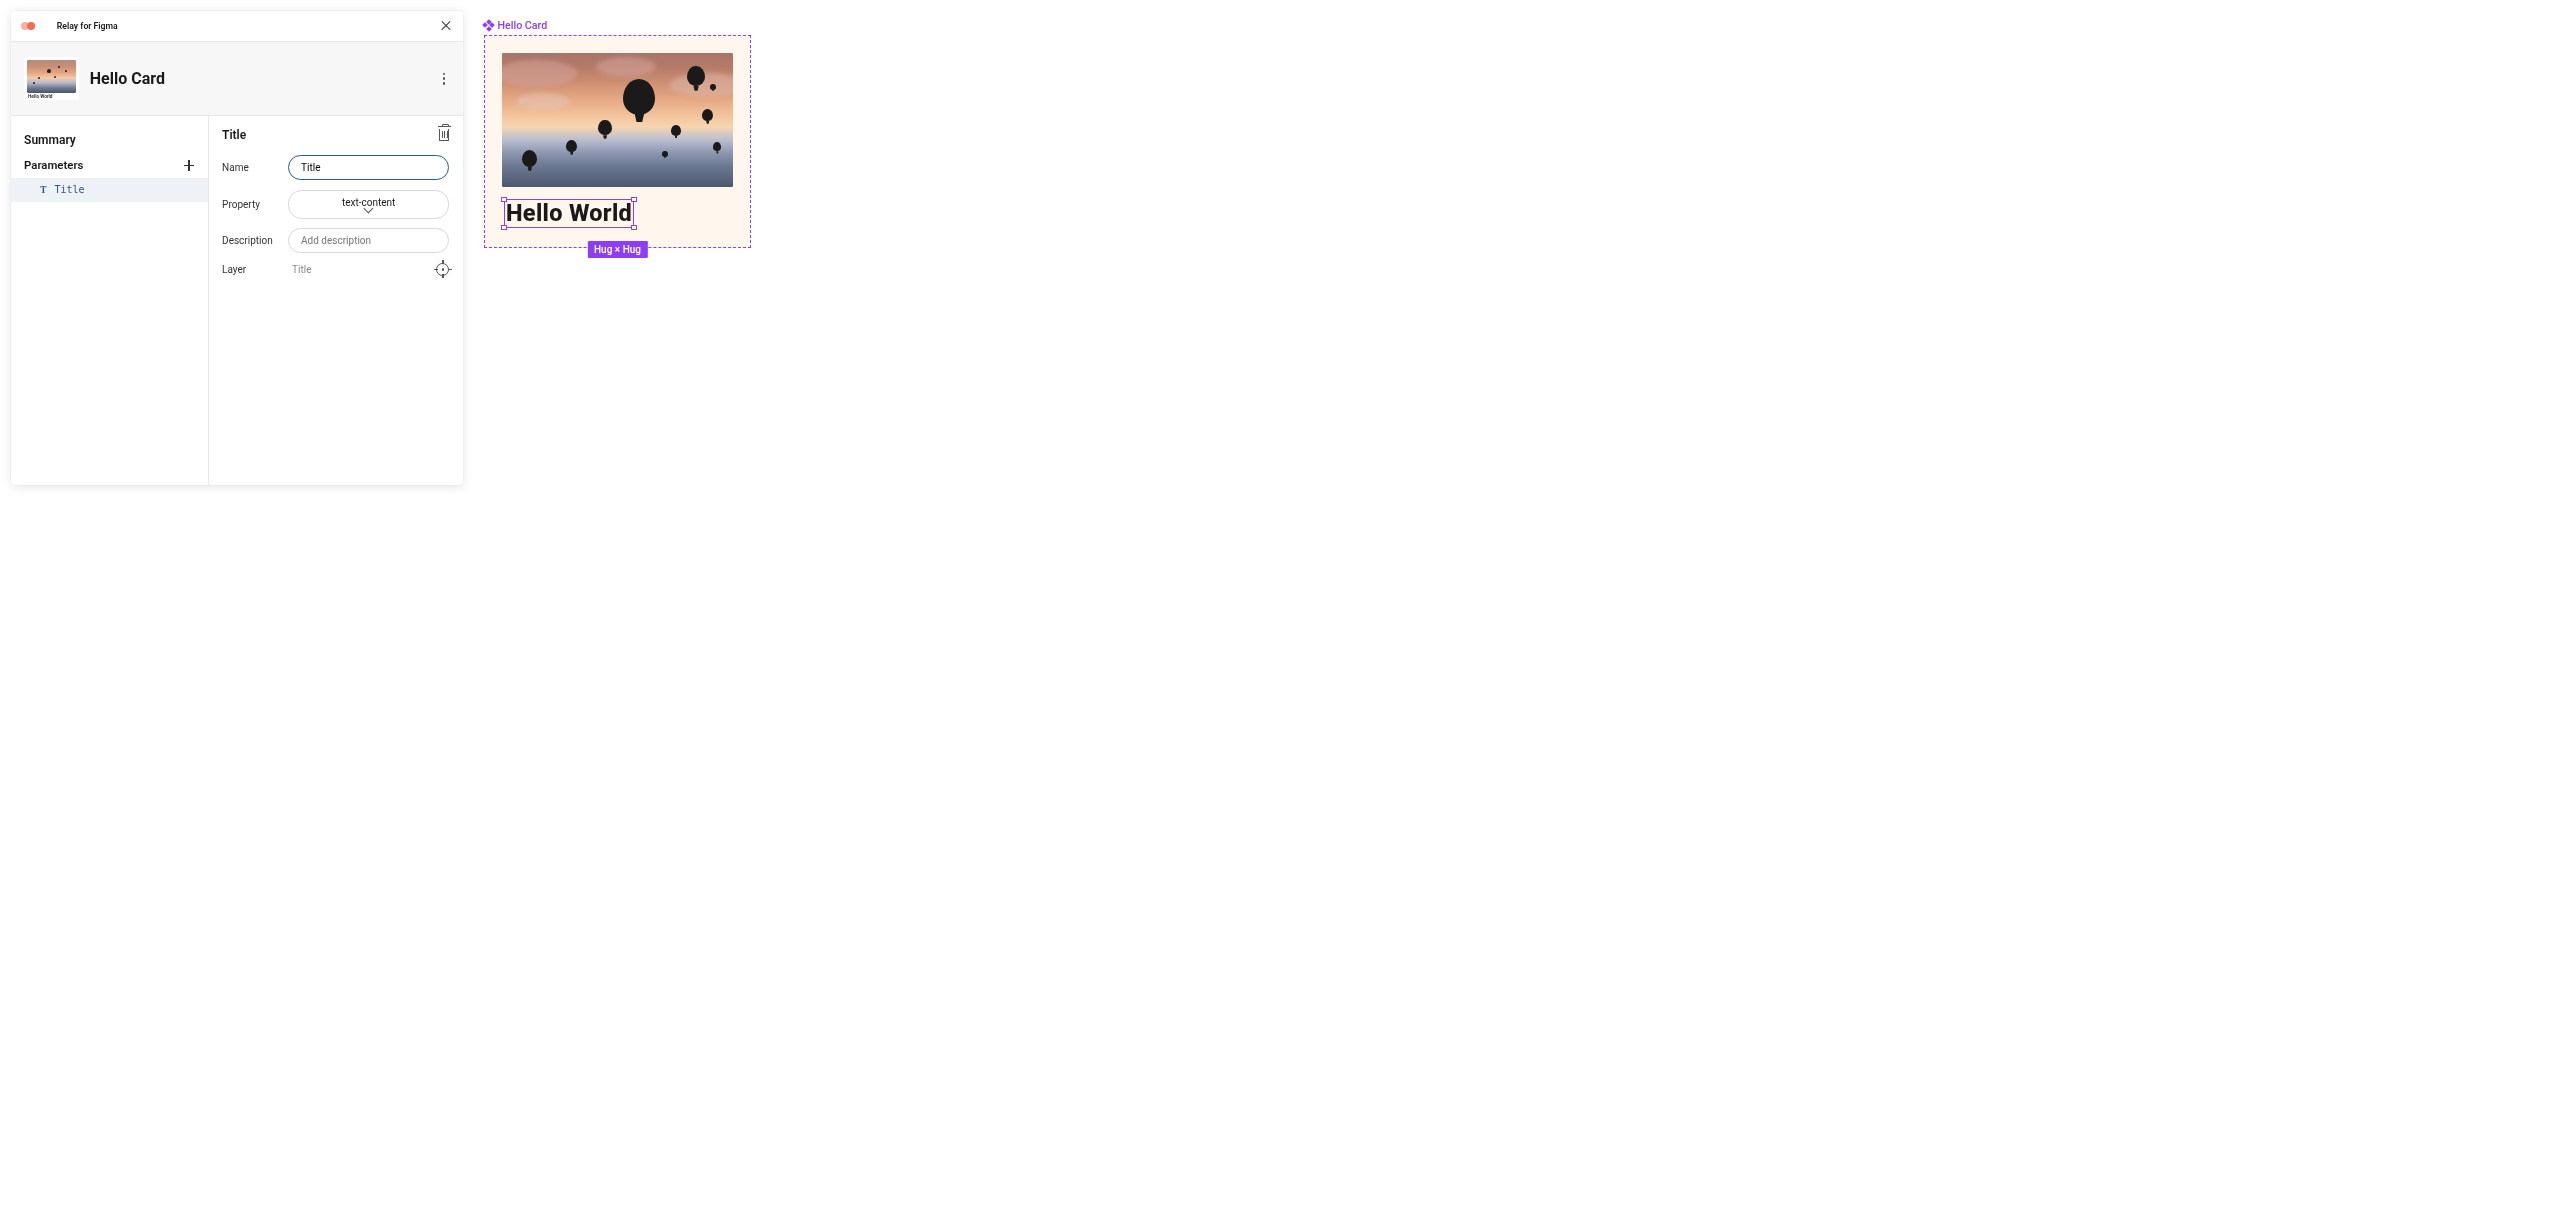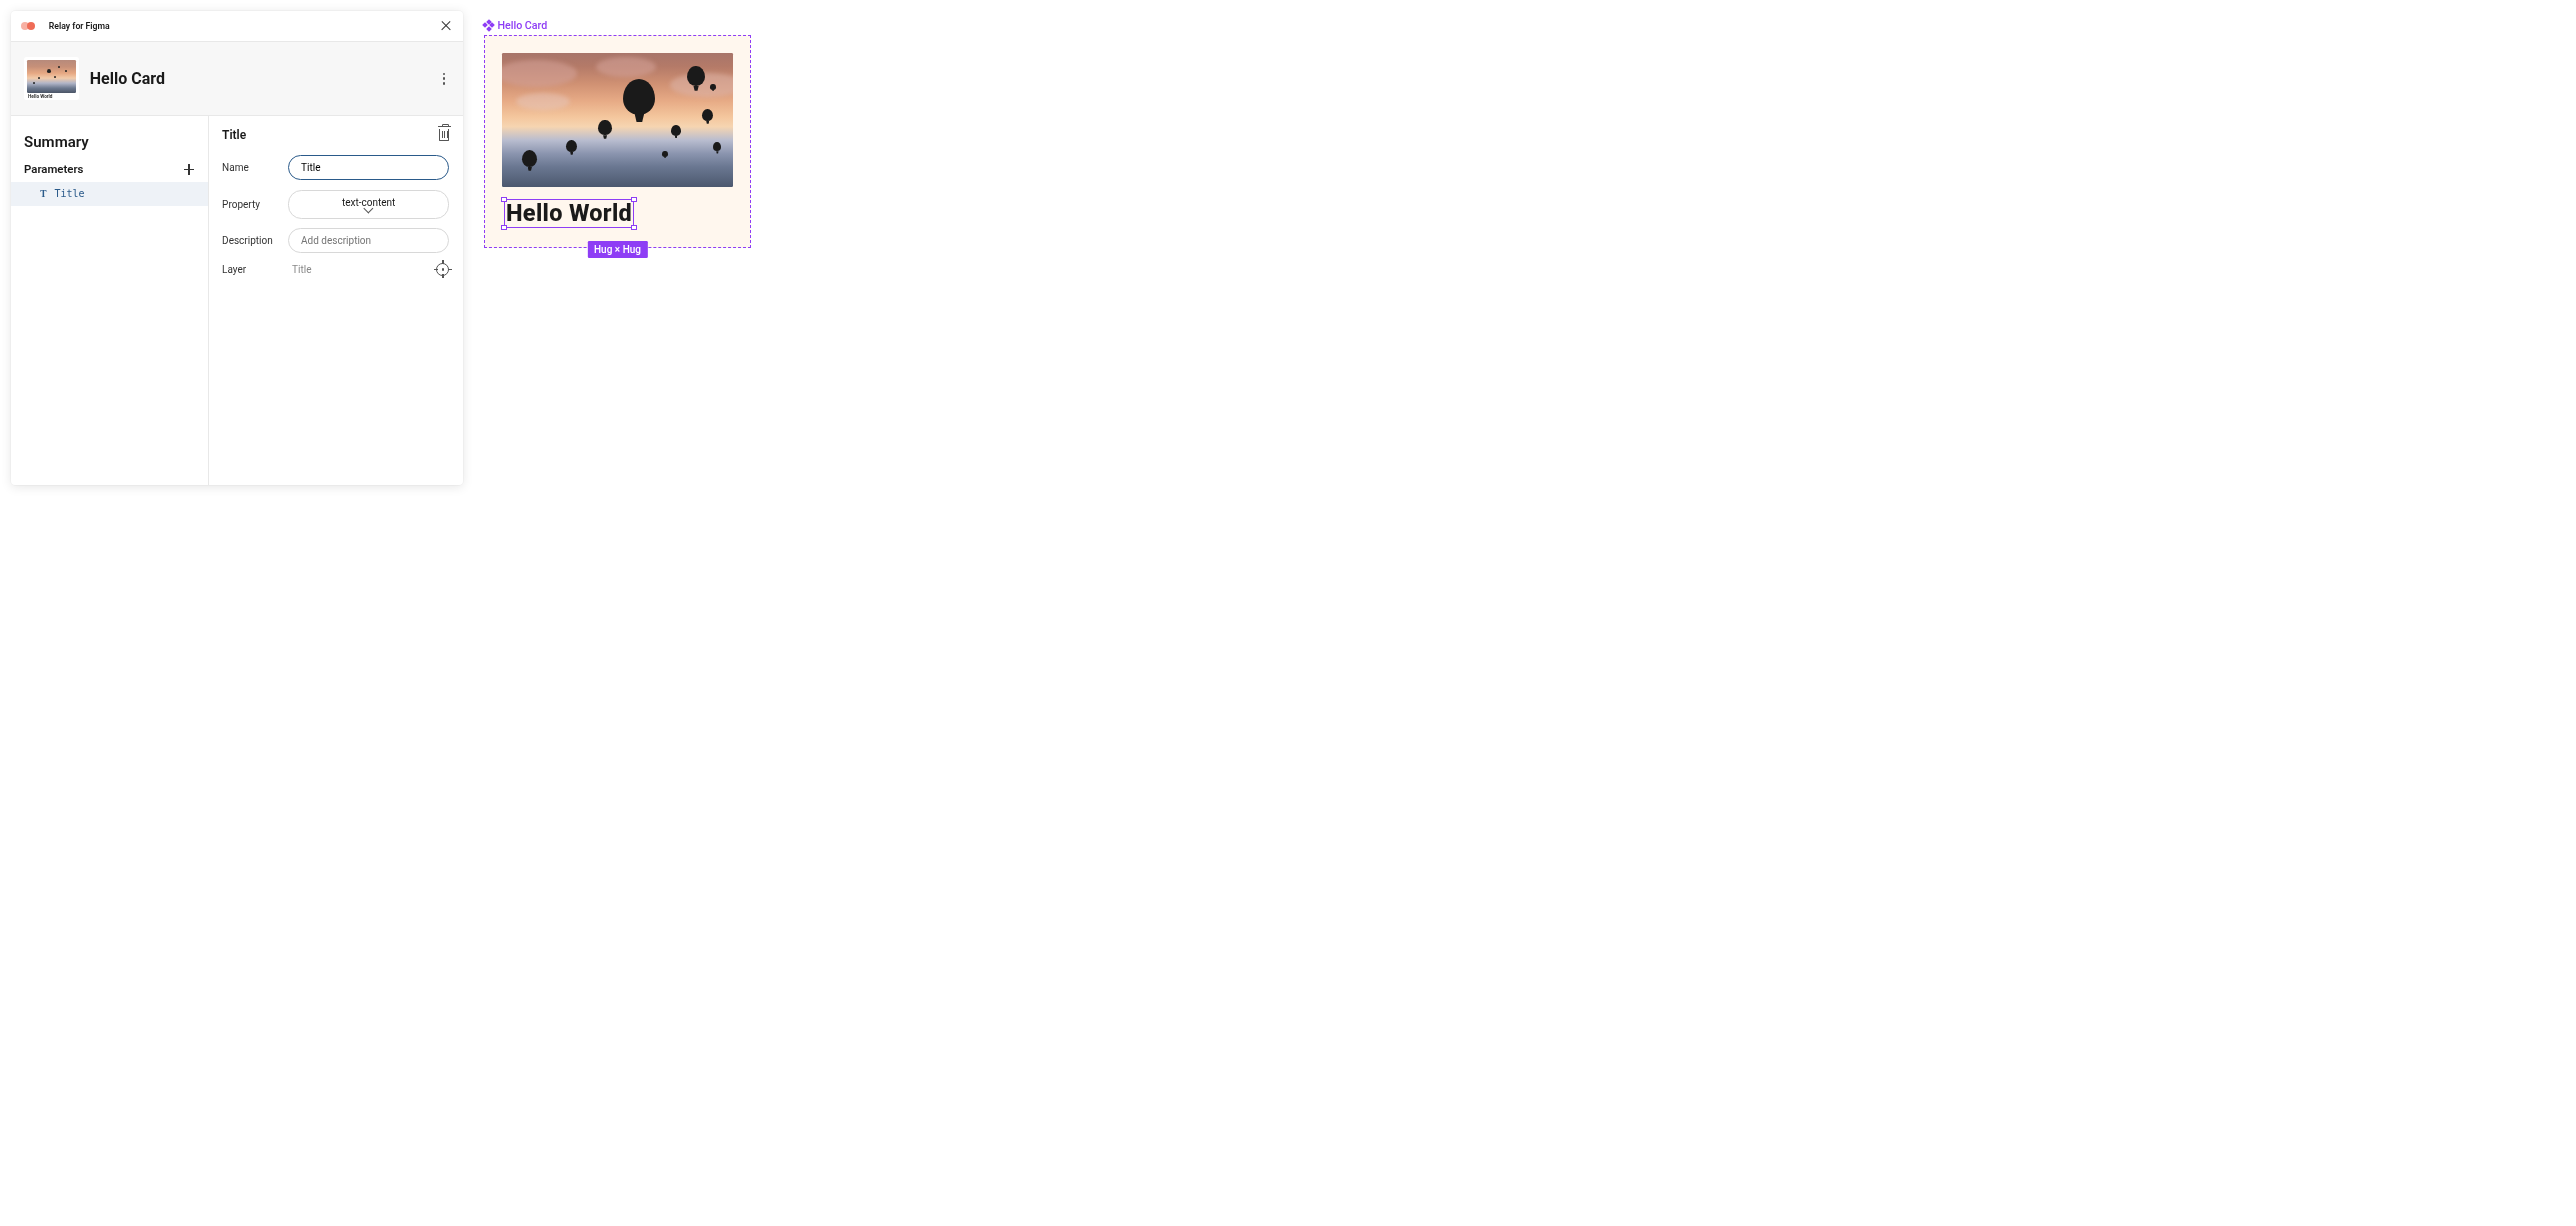--- a/index.html
+++ b/index.html
@@ -31,21 +31,21 @@
   .panel-header {
     display: flex;
     align-items: center;
     justify-content: space-between;
     padding: 9.4px 10.7px;
     border-bottom: 0.7px solid #e8e8e8;
   }
   .panel-header .left {
     display: flex;
     align-items: center;
-    gap: 14px;
+    gap: 22px;
   }
   .panel-header .title {
     font-weight: 600;
     font-size: 8.7px;
   }
   .logo-relay {
     width: 13.4px;
     height: 9.4px;
     position: relative;
   }
@@ -134,21 +134,21 @@
     flex: 1;
     display: flex;
     min-height: 0;
   }
   .sidebar {
     width: 198px;
     border-right: 0.7px solid #e8e8e8;
     padding-top: 12px;
   }
   .sidebar .section-label {
-    font-size: 15px;
+    font-size: 12px;
     font-weight: 600;
     padding: 5.4px 13.4px;
   }
   .sidebar .section-row {
     display: flex;
     align-items: center;
     justify-content: space-between;
     padding: 5.4px 13.4px;
     font-size: 11.4px;
     font-weight: 600;

